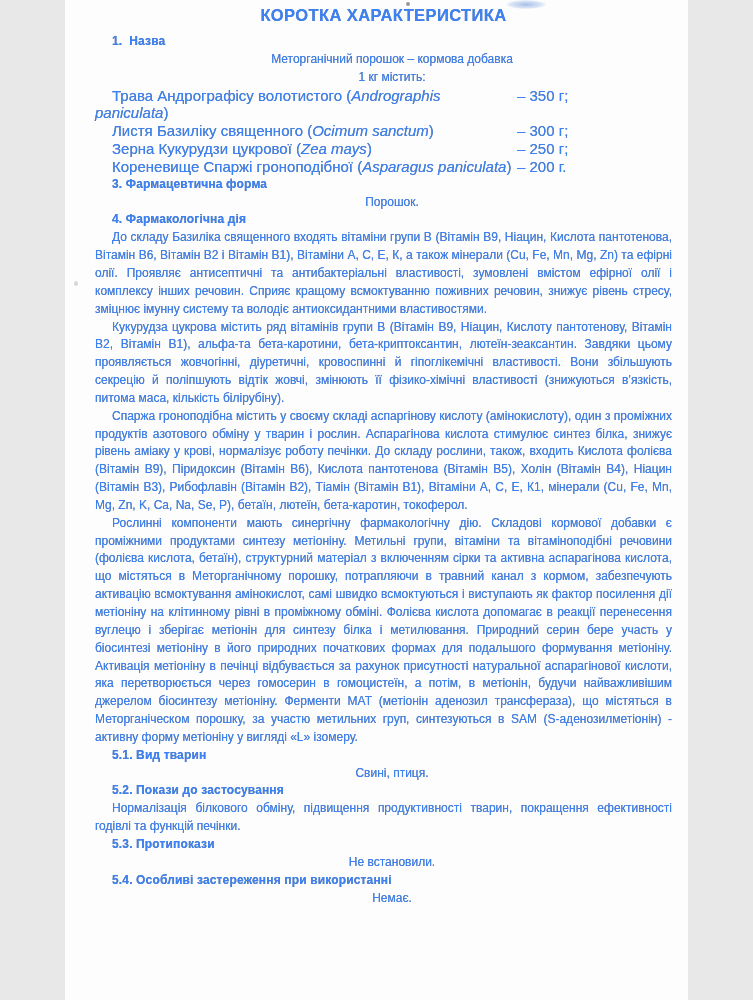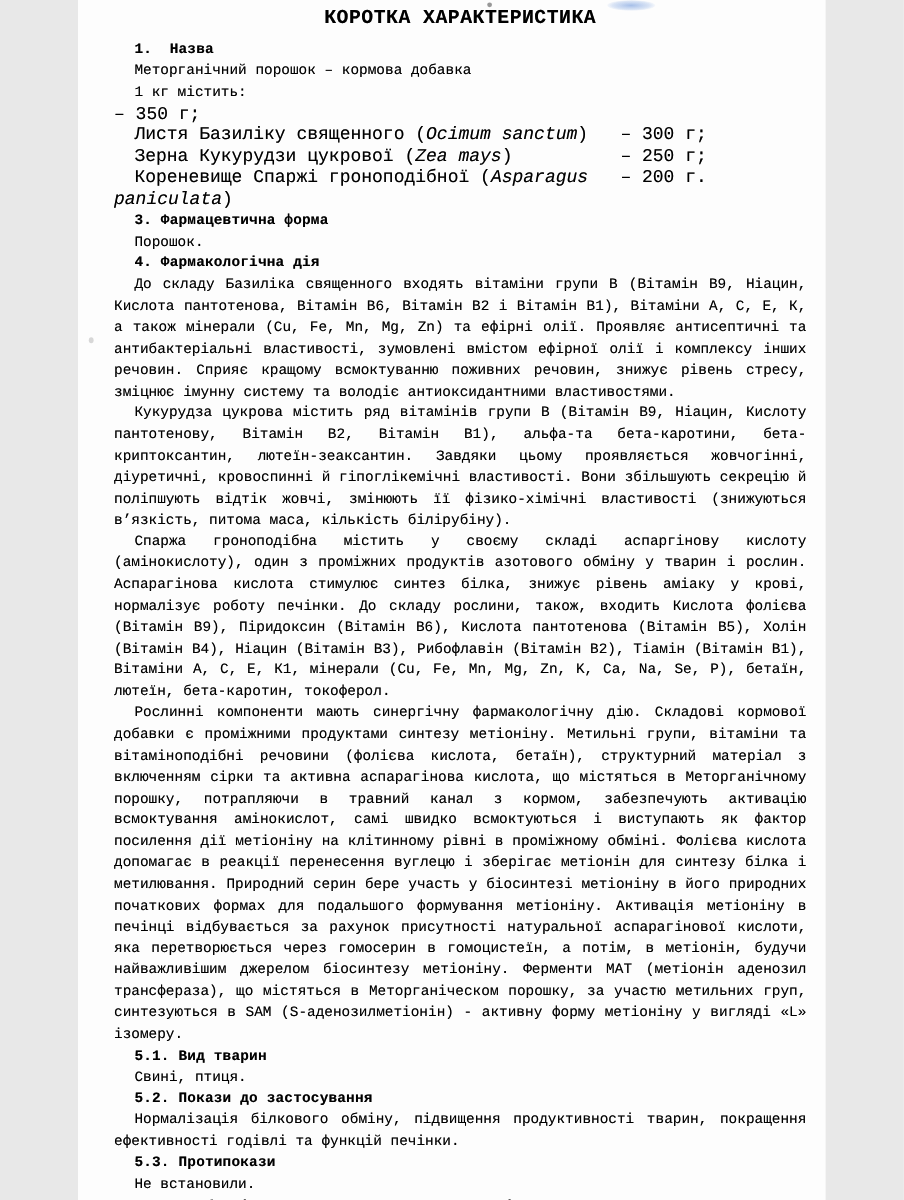--- a/index.html
+++ b/index.html
@@ -5,24 +5,24 @@
   html, body { margin: 0; padding: 0; background: #e8e8e8; }
   .doc {
     position: relative;
     width: 623px;
     height: 1000px;
     margin: 0 auto;
     background: #fdfdfd;
     box-sizing: border-box;
     padding: 6px 16px 0 30px;
     overflow: hidden;
-    font-family: Liberation Mono, monospace;
+    font-family: Liberation Sans, sans-serif;
     font-size: 15px;
     line-height: 17.85px;
-    color: #000000;
+    color: #3b82f6;
     text-shadow: 0 0 0.35px rgba(20,20,20,0.55);
   }
   .doc-title {
     text-align: center;
     font-weight: bold;
     font-size: 16.5px;
     line-height: 18px;
     letter-spacing: 0.4px;
     margin: 0 0 9px 0;
   }
@@ -31,21 +31,21 @@
     padding: 0;
     font-size: 12px;
     font-weight: normal;
   }
   .para {
     text-indent: 17px;
     text-align: justify;
   }
   .line {
     text-indent: 17px;
-    text-align: left;
+    text-align: center;
   }
   .heading {
     font-weight: bold;
     text-indent: 17px;
     text-align: left;
     letter-spacing: 0.15px;
   }
   .comp-row {
     display: grid;
     grid-template-columns: 422px 1fr;
@@ -78,20 +78,21 @@
   <div class="artifact speck-4"></div>
 
   <h1 class="doc-title">КОРОТКА ХАРАКТЕРИСТИКА</h1>
 
   <h2 class="heading">1.&nbsp; Назва</h2>
   <p class="line">Меторганічний порошок – кормова добавка</p>
 
   <p class="line">1 кг містить:</p>
 
   <div class="comp-row">
+    <span class="comp-name"><span>Трава Андрографісу волотистого (</span><span class="latin">Andrographis paniculata</span><span>)</span></span>
     <span class="comp-amount">– 350 г;</span>
   </div>
   <div class="comp-row">
     <span class="comp-name"><span>Листя Базиліку священного (</span><span class="latin">Ocimum sanctum</span><span>)</span></span>
     <span class="comp-amount">– 300 г;</span>
   </div>
   <div class="comp-row">
     <span class="comp-name"><span>Зерна Кукурудзи цукрової (</span><span class="latin">Zea mays</span><span>)</span></span>
     <span class="comp-amount">– 250 г;</span>
   </div>

